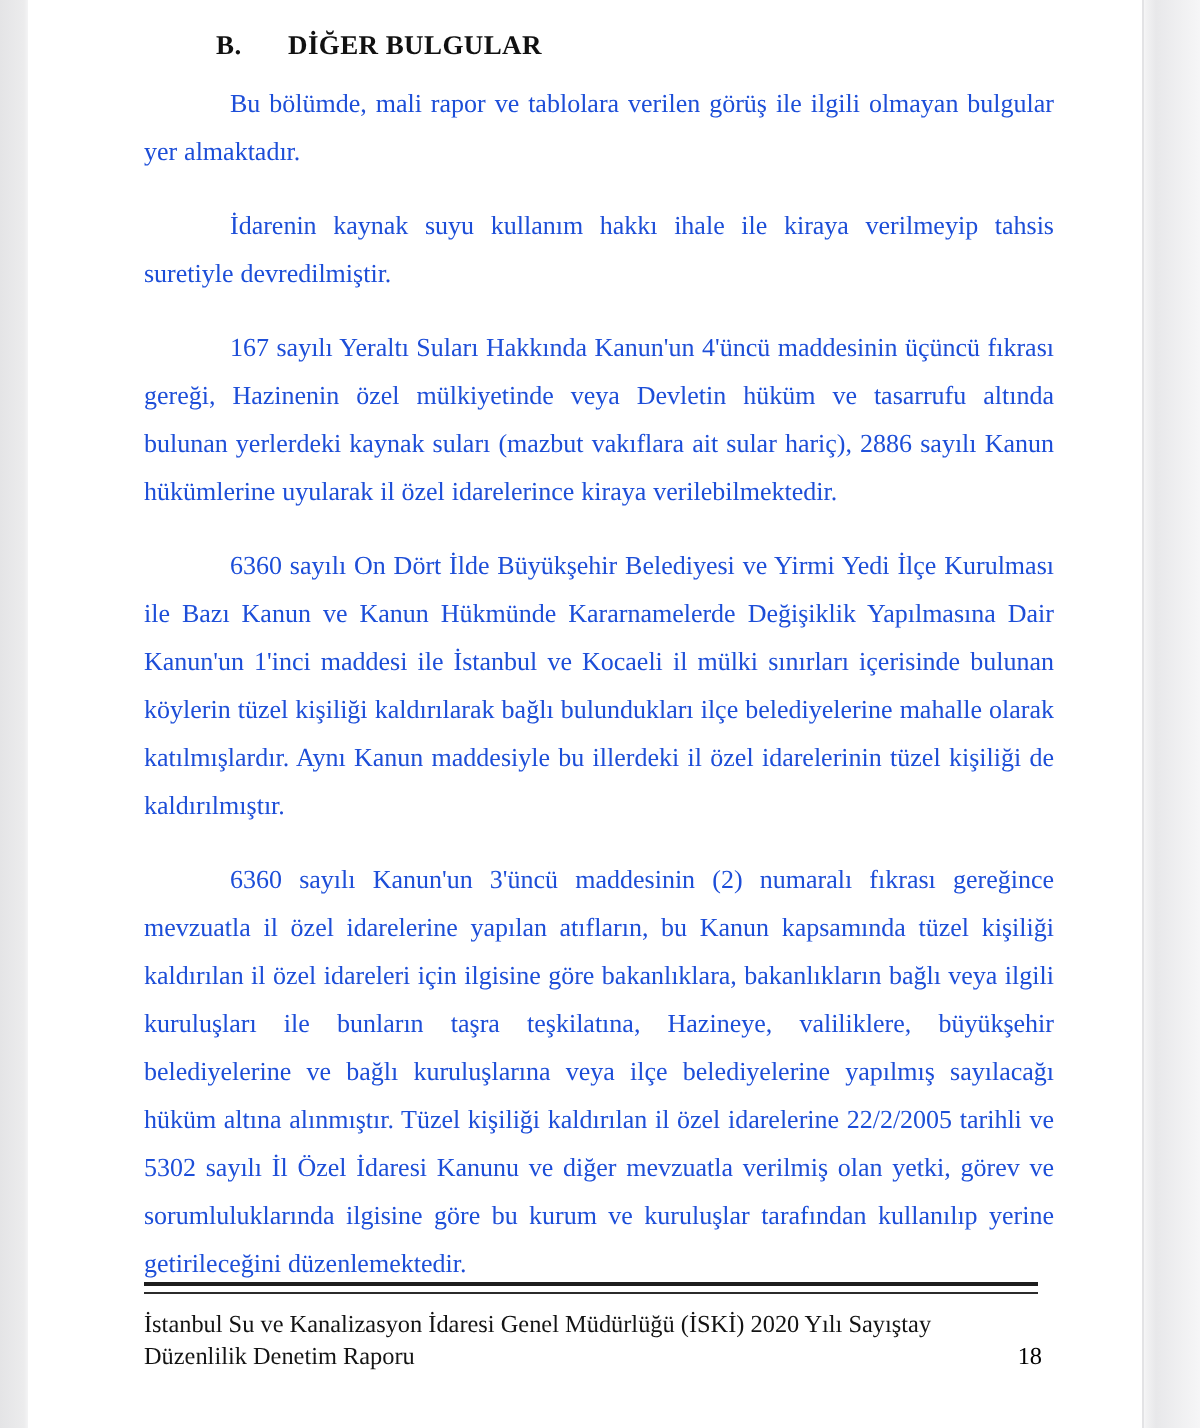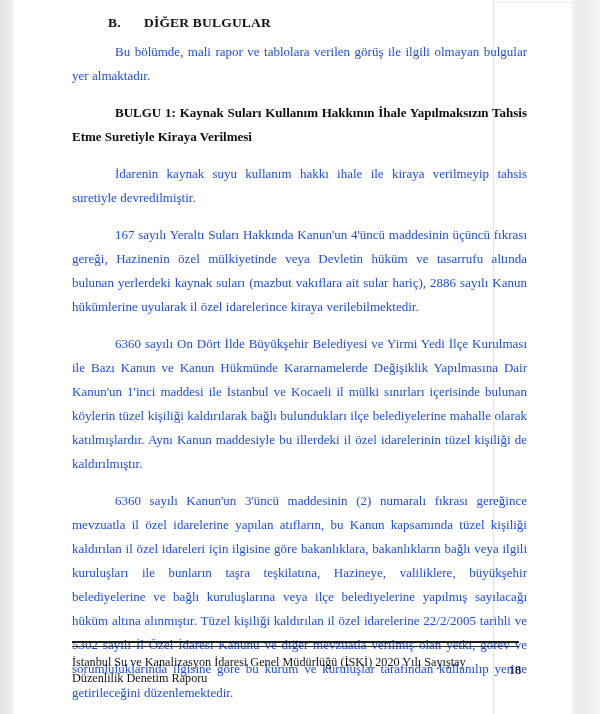--- a/index.html
+++ b/index.html
@@ -32,21 +32,21 @@
         #e8e8ea 578px,
         #f6f6f7 600px);
     box-sizing: border-box;
   }
 
   
   .page {
     position: absolute;
     left: 14px;
     top: 0;
-    width: 480px;
+    width: 558px;
     height: 714px;
     background: #ffffff;
     border-right: 1px solid #e3e3e5;
     box-sizing: border-box;
   }
 
   
   .page-top-edge {
     position: absolute;
     left: 14px;
@@ -115,21 +115,21 @@
     height: 2px;
     margin-bottom: 1px;
   }
   .footer-rule-thin {
     width: 447px;
     border-top: 1px solid #2b2b2b;
     height: 0;
   }
   .footer-body {
     display: flex;
-    align-items: center;
+    align-items: flex-end;
     justify-content: space-between;
     margin-top: 7px;
   }
   .footer-text {
     font-size: 12.2px;
     line-height: 16px;
     color: #141414;
     max-width: 400px;
   }
   .footer-page {
@@ -150,21 +150,20 @@
   <div class="page">
 
     <div class="content">
 
       <h2 class="section-heading">
         <span class="sec-letter">B.</span><span>DİĞER BULGULAR</span>
       </h2>
 
       <p class="body">Bu bölümde, mali rapor ve tablolara verilen görüş ile ilgili olmayan bulgular yer almaktadır.</p>
 
-      <p class="finding-heading">BULGU 1: Kaynak Suları Kullanım Hakkının İhale Yapılmaksızın Tahsis Etme Suretiyle Kiraya Verilmesi</p>
 
       <p class="body">İdarenin kaynak suyu kullanım hakkı ihale ile kiraya verilmeyip tahsis suretiyle devredilmiştir.</p>
 
       <p class="body">167 sayılı Yeraltı Suları Hakkında Kanun'un 4'üncü maddesinin üçüncü fıkrası gereği, Hazinenin özel mülkiyetinde veya Devletin hüküm ve tasarrufu altında bulunan yerlerdeki kaynak suları (mazbut vakıflara ait sular hariç), 2886 sayılı Kanun hükümlerine uyularak il özel idarelerince kiraya verilebilmektedir.</p>
 
       <p class="body">6360 sayılı On Dört İlde Büyükşehir Belediyesi ve Yirmi Yedi İlçe Kurulması ile Bazı Kanun ve Kanun Hükmünde Kararnamelerde Değişiklik Yapılmasına Dair Kanun'un 1'inci maddesi ile İstanbul ve Kocaeli il mülki sınırları içerisinde bulunan köylerin tüzel kişiliği kaldırılarak bağlı bulundukları ilçe belediyelerine mahalle olarak katılmışlardır. Aynı Kanun maddesiyle bu illerdeki il özel idarelerinin tüzel kişiliği de kaldırılmıştır.</p>
 
       <p class="body">6360 sayılı Kanun'un 3'üncü maddesinin (2) numaralı fıkrası gereğince mevzuatla il özel idarelerine yapılan atıfların, bu Kanun kapsamında tüzel kişiliği kaldırılan il özel idareleri için ilgisine göre bakanlıklara, bakanlıkların bağlı veya ilgili kuruluşları ile bunların taşra teşkilatına, Hazineye, valiliklere, büyükşehir belediyelerine ve bağlı kuruluşlarına veya ilçe belediyelerine yapılmış sayılacağı hüküm altına alınmıştır. Tüzel kişiliği kaldırılan il özel idarelerine 22/2/2005 tarihli ve 5302 sayılı İl Özel İdaresi Kanunu ve diğer mevzuatla verilmiş olan yetki, görev ve sorumluluklarında ilgisine göre bu kurum ve kuruluşlar tarafından kullanılıp yerine getirileceğini düzenlemektedir.</p>
 
     </div>

